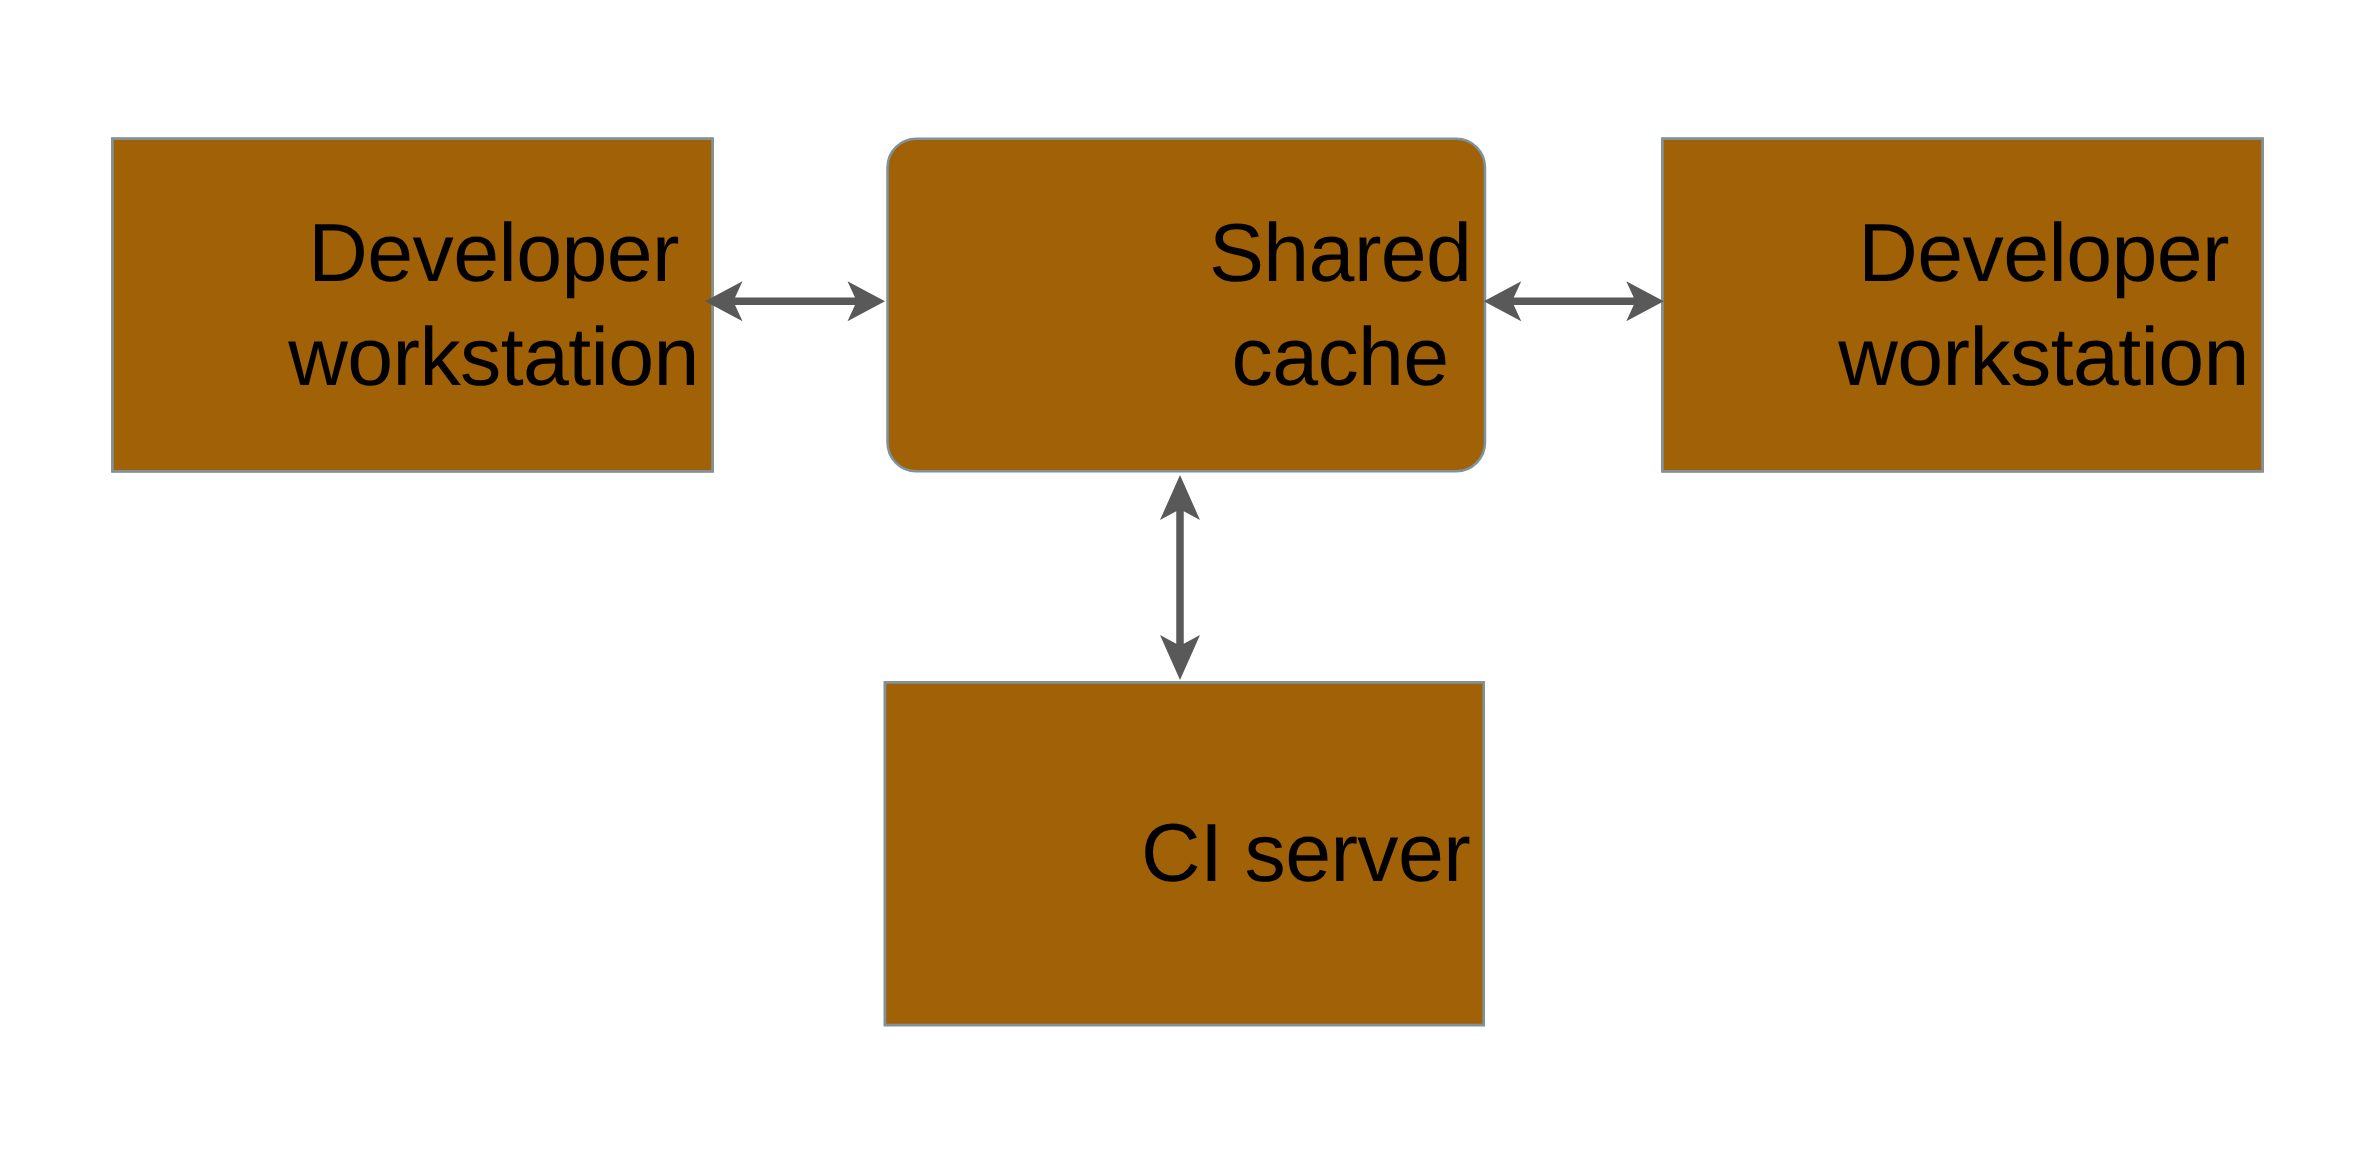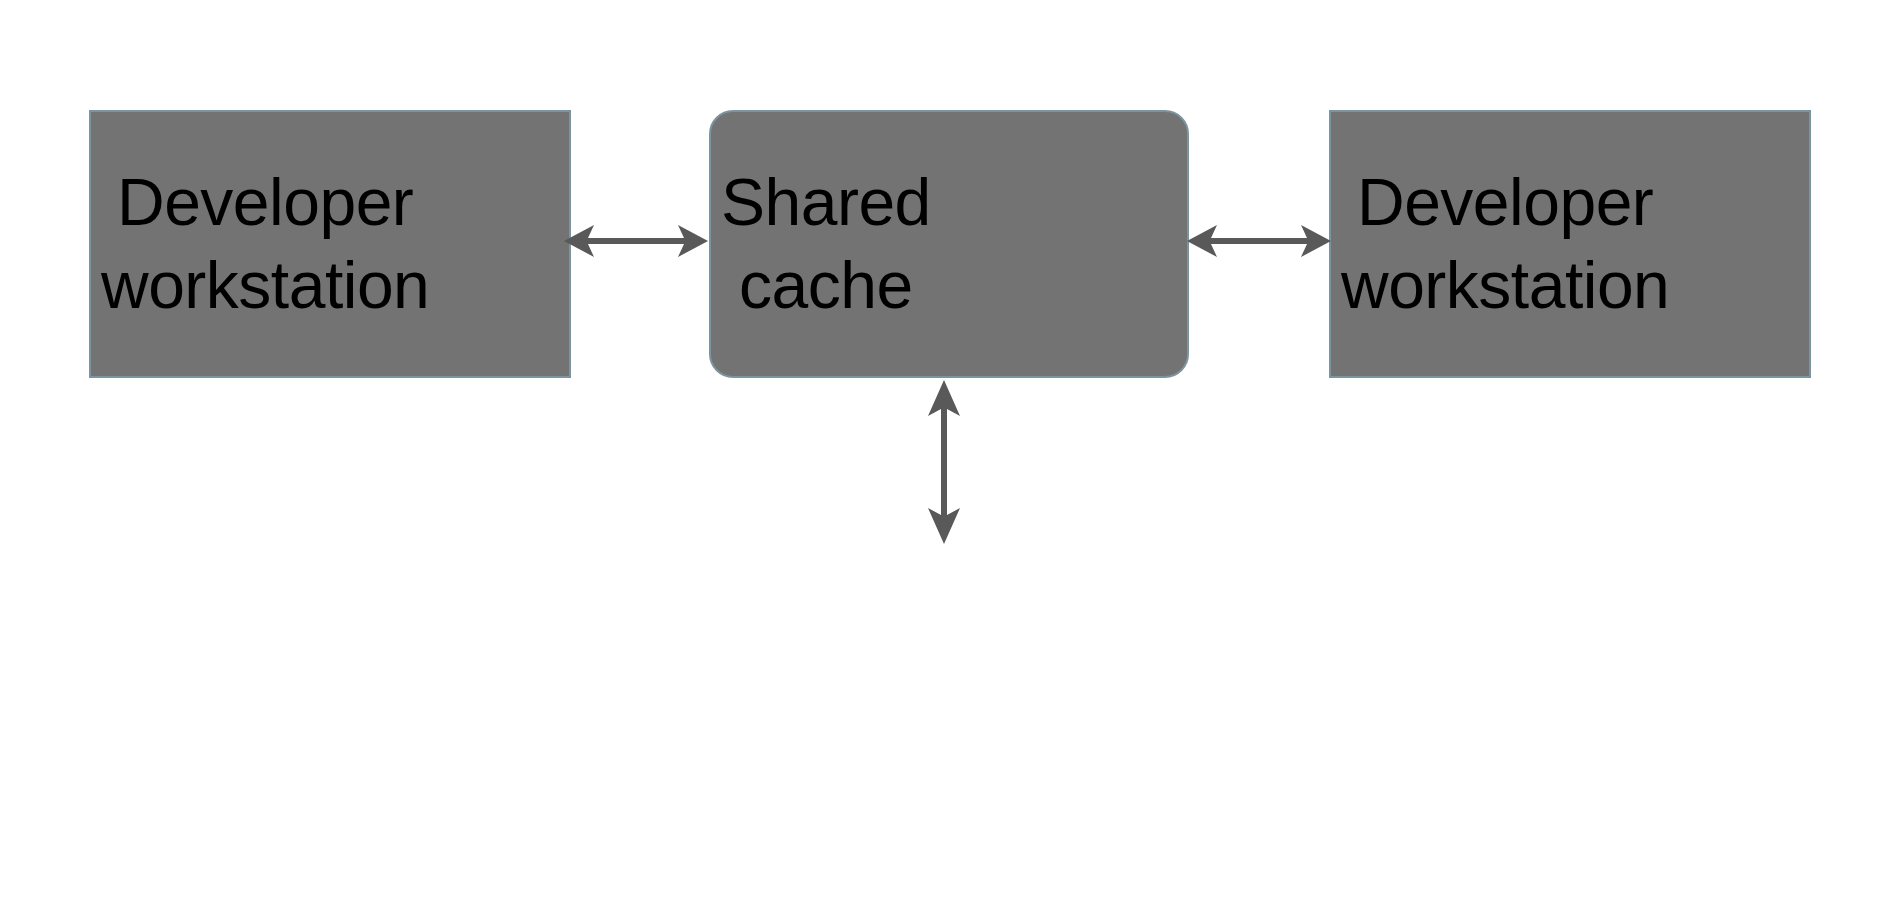--- a/index.html
+++ b/index.html
@@ -14,25 +14,25 @@
   #canvas {
     position: relative;
     width: 1900px;
     height: 922px;
     background: #ffffff;
     overflow: hidden;
   }
   .node {
     position: absolute;
     box-sizing: border-box;
-    background: #737373;
+    background: #a16207;
     border: 2px solid #7b94a0;
     display: flex;
     align-items: center;
-    justify-content: flex-start;
+    justify-content: flex-end;
     text-align: center;
   }
   .node-label {
     font-family: "Liberation Sans", sans-serif;
     font-size: 66px;
     line-height: 1.26;
     color: #000000;
     letter-spacing: -0.5px;
     font-weight: 400;
     white-space: pre-line;
@@ -64,20 +64,23 @@
   <div class="node" id="node-cache">
     <span class="node-label">Shared
 cache</span>
   </div>
 
   <div class="node" id="node-dev-right">
     <span class="node-label">Developer
 workstation</span>
   </div>
 
+  <div class="node" id="node-ci">
+    <span class="node-label">CI server</span>
+  </div>
 
   <svg class="edge" id="edge-left-cache" viewBox="0 0 152 58">
     <path d="M 4 29 L 34 13 L 28 26 L 124 26 L 118 13 L 148 29 L 118 45 L 124 32 L 28 32 L 34 45 Z" fill="#595959"></path>
   </svg>
 
   <svg class="edge" id="edge-cache-right" viewBox="0 0 152 58">
     <path d="M 4 29 L 34 13 L 28 26 L 124 26 L 118 13 L 148 29 L 118 45 L 124 32 L 28 32 L 34 45 Z" fill="#595959"></path>
   </svg>
 
   <svg class="edge" id="edge-cache-ci" viewBox="0 0 58 172">

